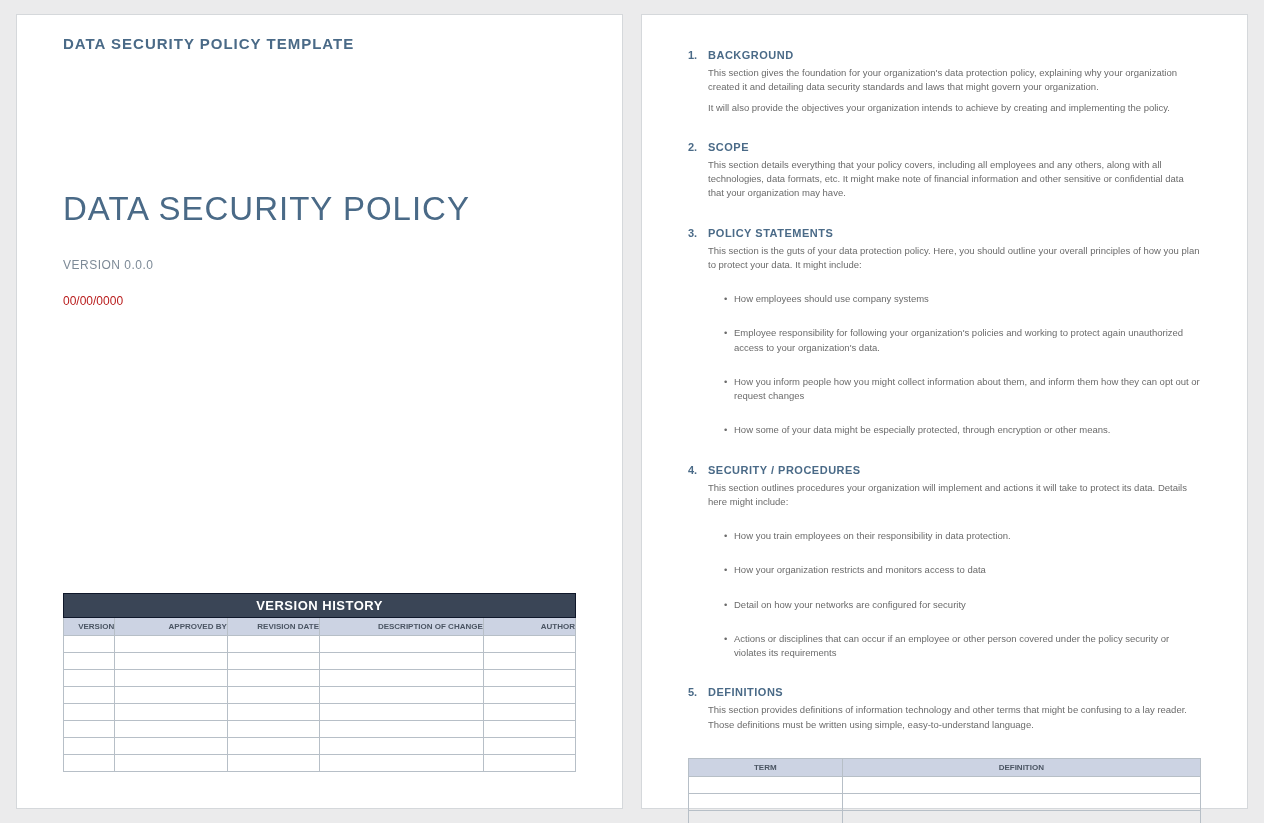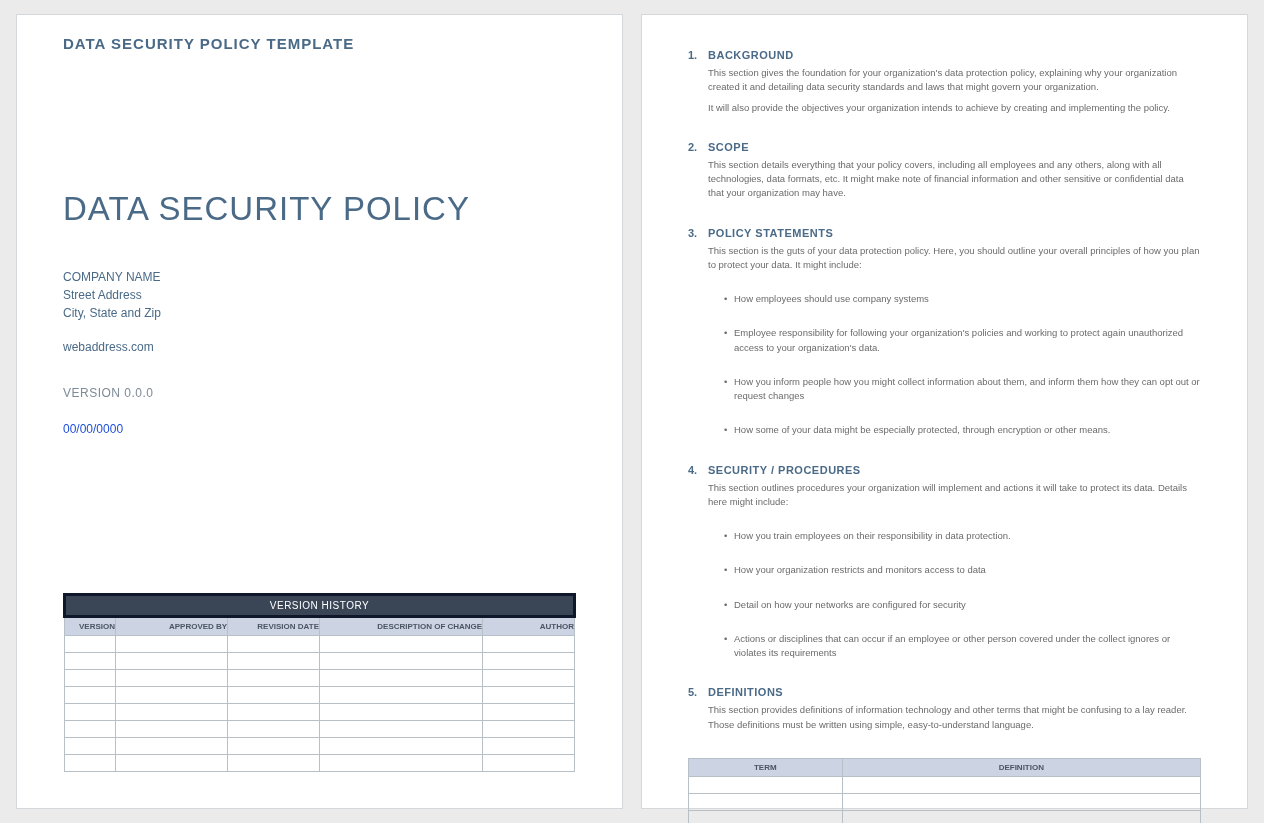--- a/index.html
+++ b/index.html
@@ -28,34 +28,33 @@
     font-weight: bold;
     font-size: 15px;
     letter-spacing: 1px;
   }
   .doc-title {
     color: #4a6a87;
     font-weight: 300;
     font-size: 33px;
     letter-spacing: 1px;
     margin-top: 138px;
-    margin-bottom: 40px;
   }
   .company-block { color: #4a6a87; font-size: 12px; line-height: 1.5; }
   .web { margin-top: 16px; }
   .version-line { margin-top: 30px; color: #7d8a97; font-size: 12px; letter-spacing: .5px; }
-  .date-line { margin-top: 22px; color: #1d4ed8; font-size: 12px; }
+  .date-line { margin-top: 22px; color: #b91c1c; font-size: 12px; }
 
   .vh-table { position:absolute; left:46px; right:46px; bottom:36px; }
   table { border-collapse: collapse; width: 100%; table-layout: fixed; }
   th, td { border: 1px solid #b7bfc7; }
   .vh-title-row th {
-    background: #3a4556; color: #fff; font-size: 10px; font-weight: normal;
+    background: #3a4556; color: #fff; font-size: 13px; font-weight: bold;
     letter-spacing: .5px; text-align: center; padding: 4px 0;
-    border: 3px solid #0f172a;
+    border: 1px solid #0f172a;
   }
   .vh-head-row th {
     background: #ccd3e3; color: #4b5563; font-size: 8px; font-weight: bold;
     text-align: right; padding: 4px 0;
   }
   .vh-body td { height: 17px; }
 
   
   .section { display: flex; margin-bottom: 20px; }
   .sec-num { width: 20px; color: #4a6a87; font-weight: bold; font-size: 11px; flex-shrink:0; }
@@ -73,26 +72,20 @@
   }
   .def-body td { height: 17px; }
 </style>
 </head>
 <body>
 
 <div class="page">
   <div class="tmpl-header">DATA SECURITY POLICY TEMPLATE</div>
   <div class="doc-title">DATA SECURITY POLICY</div>
 
-  <div class="company-block">
-    <div>COMPANY NAME</div>
-    <div>Street Address</div>
-    <div>City, State and Zip</div>
-    <div class="web">webaddress.com</div>
-  </div>
 
   <div class="version-line">VERSION 0.0.0</div>
   <div class="date-line">00/00/0000</div>
 
   <div class="vh-table">
     <table>
       <colgroup>
         <col style="width:10%">
           <col style="width:22%">
           <col style="width:18%">
@@ -205,21 +198,21 @@
       </div>
       <div class="section">
         <div class="sec-num">4.</div>
         <div class="sec-body">
           <div class="sec-title">SECURITY / PROCEDURES</div>
           <div class="sec-para">This section outlines procedures your organization will implement and actions it will take to protect its data. Details here might include:</div>
           <ul class="bullets">
             <li>How you train employees on their responsibility in data protection.</li>
             <li>How your organization restricts and monitors access to data</li>
             <li>Detail on how your networks are configured for security</li>
-            <li>Actions or disciplines that can occur if an employee or other person covered under the collect ignores or violates its requirements</li>
+            <li>Actions or disciplines that can occur if an employee or other person covered under the policy security or violates its requirements</li>
           </ul>
         </div>
       </div>
       <div class="section">
         <div class="sec-num">5.</div>
         <div class="sec-body">
           <div class="sec-title">DEFINITIONS</div>
           <div class="sec-para">This section provides definitions of information technology and other terms that might be confusing to a lay reader. Those definitions must be written using simple, easy-to-understand language.</div>
         </div>
       </div>

